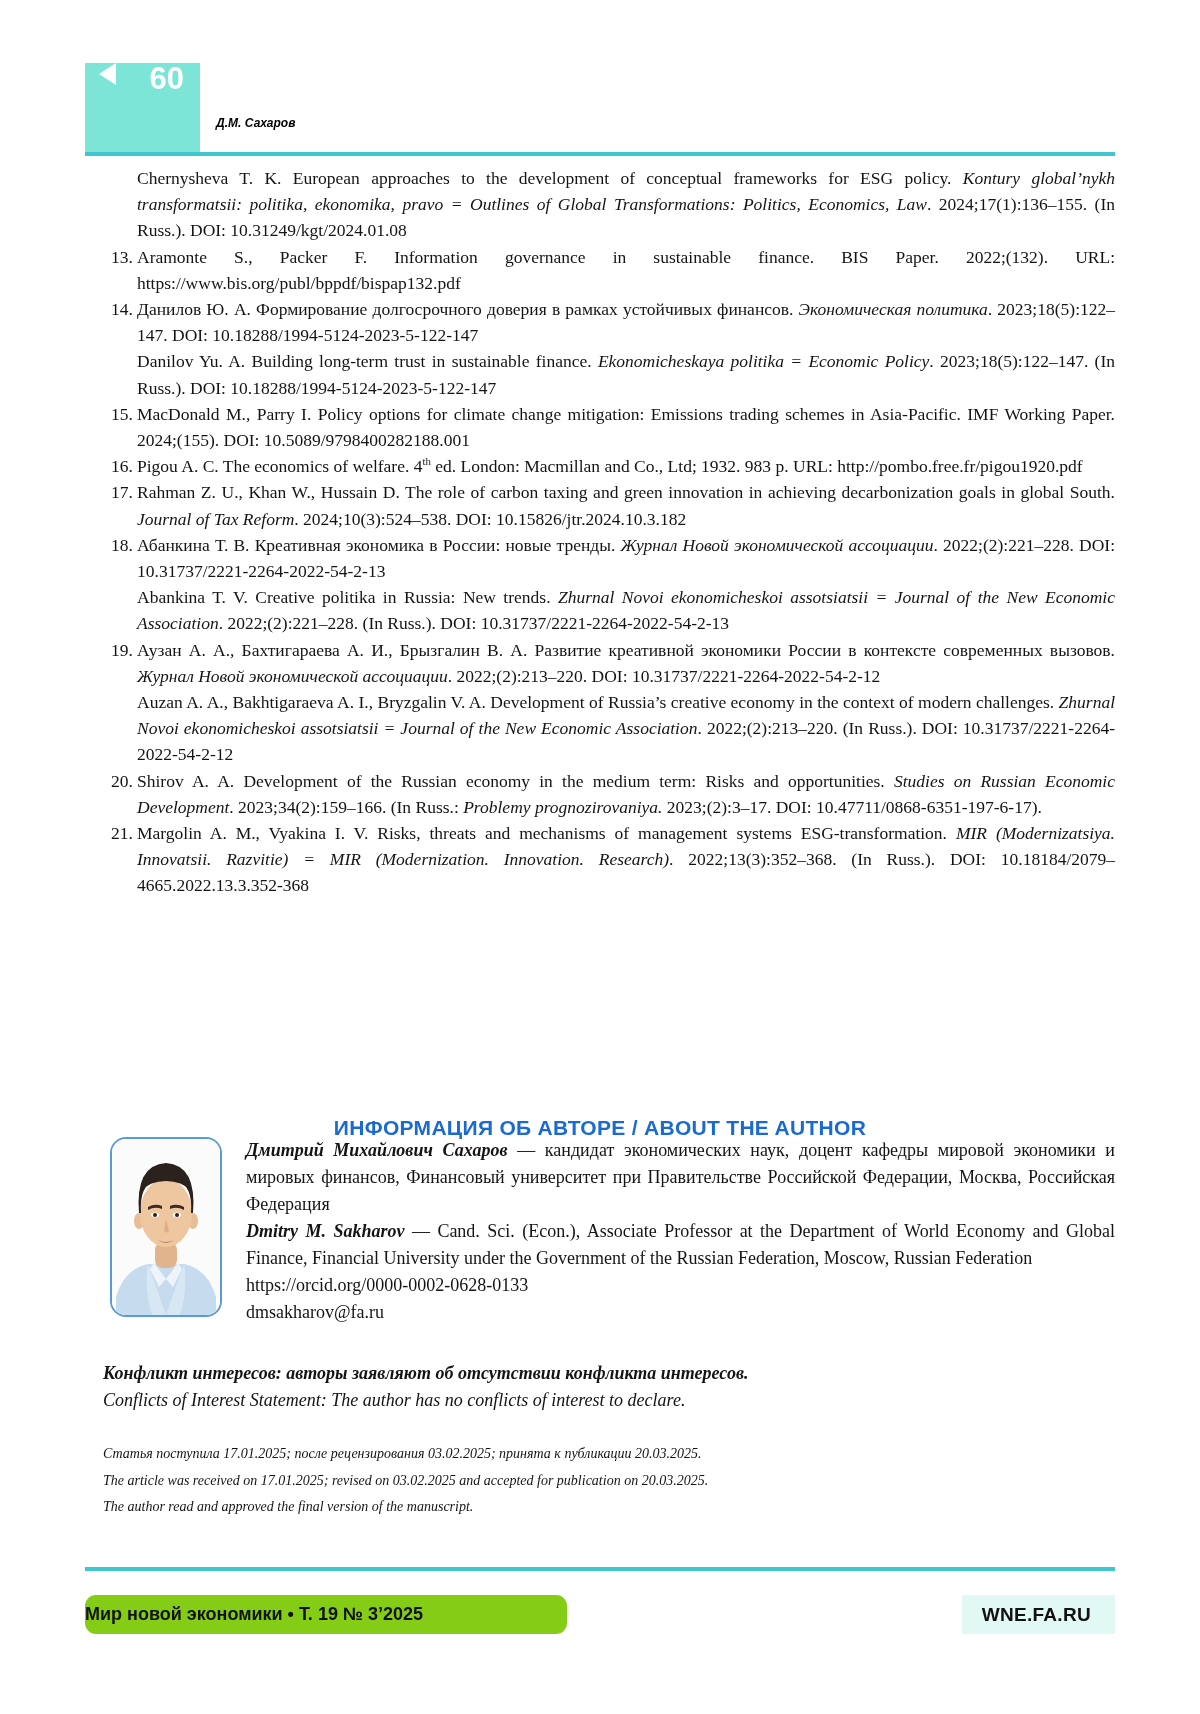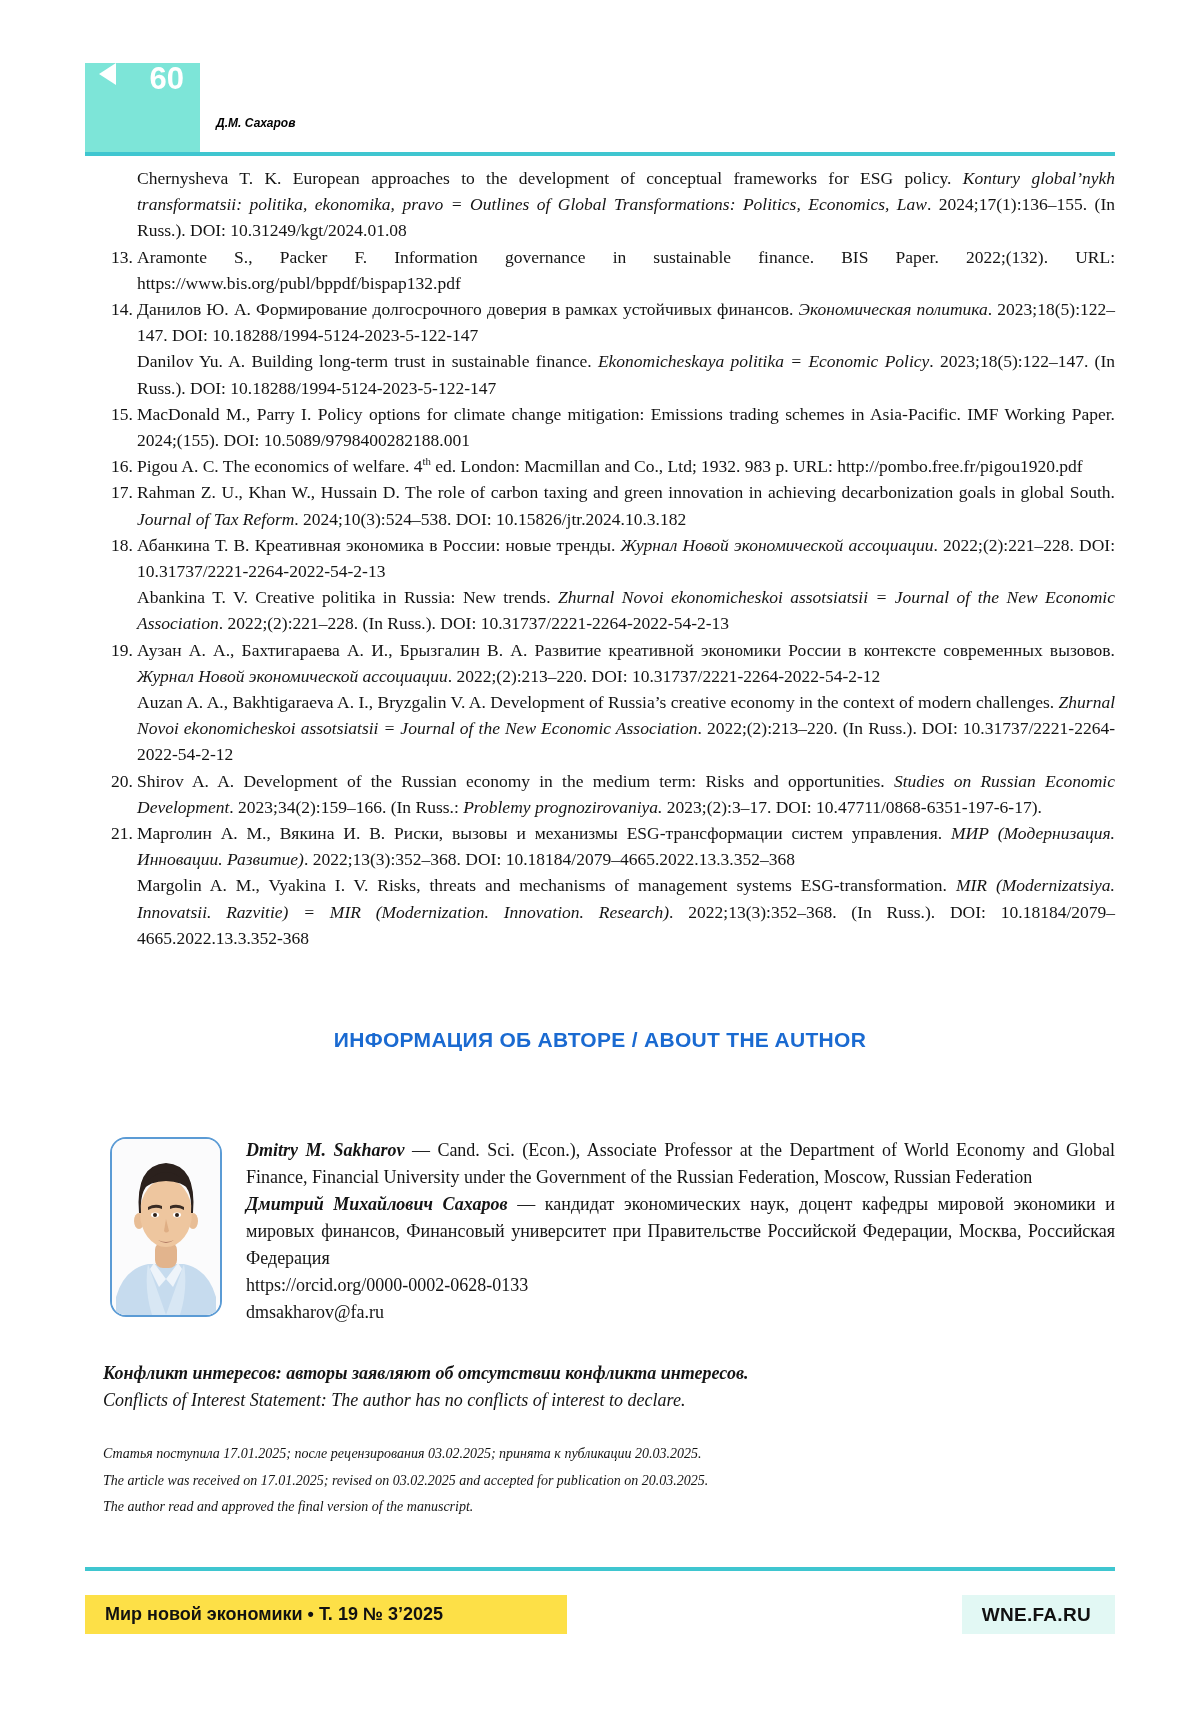--- a/index.html
+++ b/index.html
@@ -24,42 +24,42 @@
   .refs{position:absolute;left:85px;top:165px;width:1030px;font-size:17.5px;line-height:26.2px;}
   .ref-item{display:flex;}
   .ref-num{flex:none;width:52px;padding-left:26px;box-sizing:border-box;}
   .ref-body{flex:1;min-width:0;}
   .ref-para{text-align:justify;overflow-wrap:break-word;}
   .run-i{font-style:italic;}
   .run-bi{font-style:italic;font-weight:bold;}
   .run-sup{vertical-align:super;font-size:0.62em;line-height:0;}
 
   
-  .about-heading{position:absolute;left:85px;top:1028px;width:1030px;text-align:center;
+  .about-heading{position:absolute;left:85px;top:1116px;width:1030px;text-align:center;
                  font-family:"Liberation Sans",sans-serif;font-weight:bold;font-size:21px;
                  color:#1a6ad1;letter-spacing:0.3px;}
   .author-block{position:absolute;left:110px;top:1137px;width:1005px;display:flex;gap:24px;}
   .photo-frame{flex:none;width:108px;height:176px;border:2px solid #5b9bd5;border-radius:16px;
                overflow:hidden;background:#ffffff;}
   .photo-frame svg{display:block;}
   .bio-col{flex:1;min-width:0;font-size:18px;line-height:27px;}
   .bio-para{text-align:justify;}
   .bio-line{text-align:left;}
 
   
   .statements{position:absolute;left:103px;top:1360px;width:1012px;font-size:18px;line-height:26.5px;}
   .stmt-ru{font-style:italic;font-weight:bold;}
   .stmt-en{font-style:italic;}
   .dates{position:absolute;left:103px;top:1441px;width:1012px;font-size:14px;line-height:26.5px;
          font-style:italic;}
 
   
-  .footer-left{position:absolute;left:85px;top:1595px;width:482px;height:39px;background:#fde047;
-               display:flex;align-items:center;padding-left:20px;box-sizing:border-box;
-               font-family:"Liberation Sans",sans-serif;font-weight:bold;font-size:18px;color:#111111;}
+  .footer-left{position:absolute;left:85px;top:1595px;width:482px;height:39px;background:#84cc16;
+               display:flex;align-items:center;box-sizing:border-box;
+               font-family:"Liberation Sans",sans-serif;font-weight:bold;font-size:18px;color:#111111;border-radius:11px;}
   .footer-right{position:absolute;left:962px;top:1595px;width:153px;height:39px;background:#e2f8f4;
                 display:flex;align-items:center;justify-content:flex-end;padding-right:24px;
                 box-sizing:border-box;font-family:"Liberation Sans",sans-serif;font-weight:bold;
                 font-size:19px;color:#111111;letter-spacing:0.3px;}
 </style>
 </head>
 <body>
 
 <div class="page">
 
@@ -124,21 +124,20 @@
       </div>
       <div class="ref-item">
         <div class="ref-num">20.</div>
         <div class="ref-body">
           <div class="ref-para"><span>Shirov A. A. Development of the Russian economy in the medium term: Risks and opportunities. </span><span class="run-i">Studies on Russian Economic Development</span><span>. 2023;34(2):159–166. (In Russ.: </span><span class="run-i">Problemy prognozirovaniya.</span><span> 2023;(2):3–17. DOI: 10.47711/0868-6351-197-6-17).</span></div>
         </div>
       </div>
       <div class="ref-item">
         <div class="ref-num">21.</div>
         <div class="ref-body">
-          <div class="ref-para"><span>Марголин А. М., Вякина И. В. Риски, вызовы и механизмы ESG-трансформации систем управления. </span><span class="run-i">МИР (Модернизация. Инновации. Развитие)</span><span>. 2022;13(3):352–368. DOI: 10.18184/2079–4665.2022.13.3.352–368</span></div>
           <div class="ref-para"><span>Margolin A. M., Vyakina I. V. Risks, threats and mechanisms of management systems ESG-transformation. </span><span class="run-i">MIR (Modernizatsiya. Innovatsii. Razvitie) = MIR (Modernization. Innovation. Research)</span><span>. 2022;13(3):352–368. (In Russ.). DOI: 10.18184/2079–4665.2022.13.3.352-368</span></div>
         </div>
       </div>
     </div>
 
   <div class="about-heading">ИНФОРМАЦИЯ ОБ АВТОРЕ / ABOUT THE AUTHOR</div>
 
   <div class="author-block">
     <div class="photo-frame">
       <svg width="108" height="176" viewBox="0 0 108 176" xmlns="http://www.w3.org/2000/svg">
@@ -169,22 +168,22 @@
         <circle cx="43" cy="76" r="2" fill="#2e2018"></circle>
         <circle cx="65" cy="76" r="2" fill="#2e2018"></circle>
 
         <path d="M54 80 L52 92 Q54 95 57 92 Z" fill="#dfae84"></path>
 
         <path d="M46 101 Q54 105 62 101 Q54 107 46 101 Z" fill="#b07a63"></path>
       </svg>
     </div>
     <div class="bio-col">
       <div>
+          <div class="bio-para"><span class="run-bi">Дмитрий Михайлович Сахаров</span><span> — кандидат экономических наук, доцент кафедры мировой экономики и мировых финансов, Финансовый университет при Правительстве Российской Федерации, Москва, Российская Федерация</span></div>
           <div class="bio-para"><span class="run-bi">Dmitry M. Sakharov</span><span> — Cand. Sci. (Econ.), Associate Professor at the Department of World Economy and Global Finance, Financial University under the Government of the Russian Federation, Moscow, Russian Federation</span></div>
-          <div class="bio-para"><span class="run-bi">Дмитрий Михайлович Сахаров</span><span> — кандидат экономических наук, доцент кафедры мировой экономики и мировых финансов, Финансовый университет при Правительстве Российской Федерации, Москва, Российская Федерация</span></div>
         </div>
       <div class="bio-line">https://orcid.org/0000-0002-0628-0133</div>
       <div class="bio-line">dmsakharov@fa.ru</div>
     </div>
   </div>
 
   <div class="statements">
     <div class="stmt-ru">Конфликт интересов: авторы заявляют об отсутствии конфликта интересов.</div>
     <div class="stmt-en">Conflicts of Interest Statement: The author has no conflicts of interest to declare.</div>
   </div>

